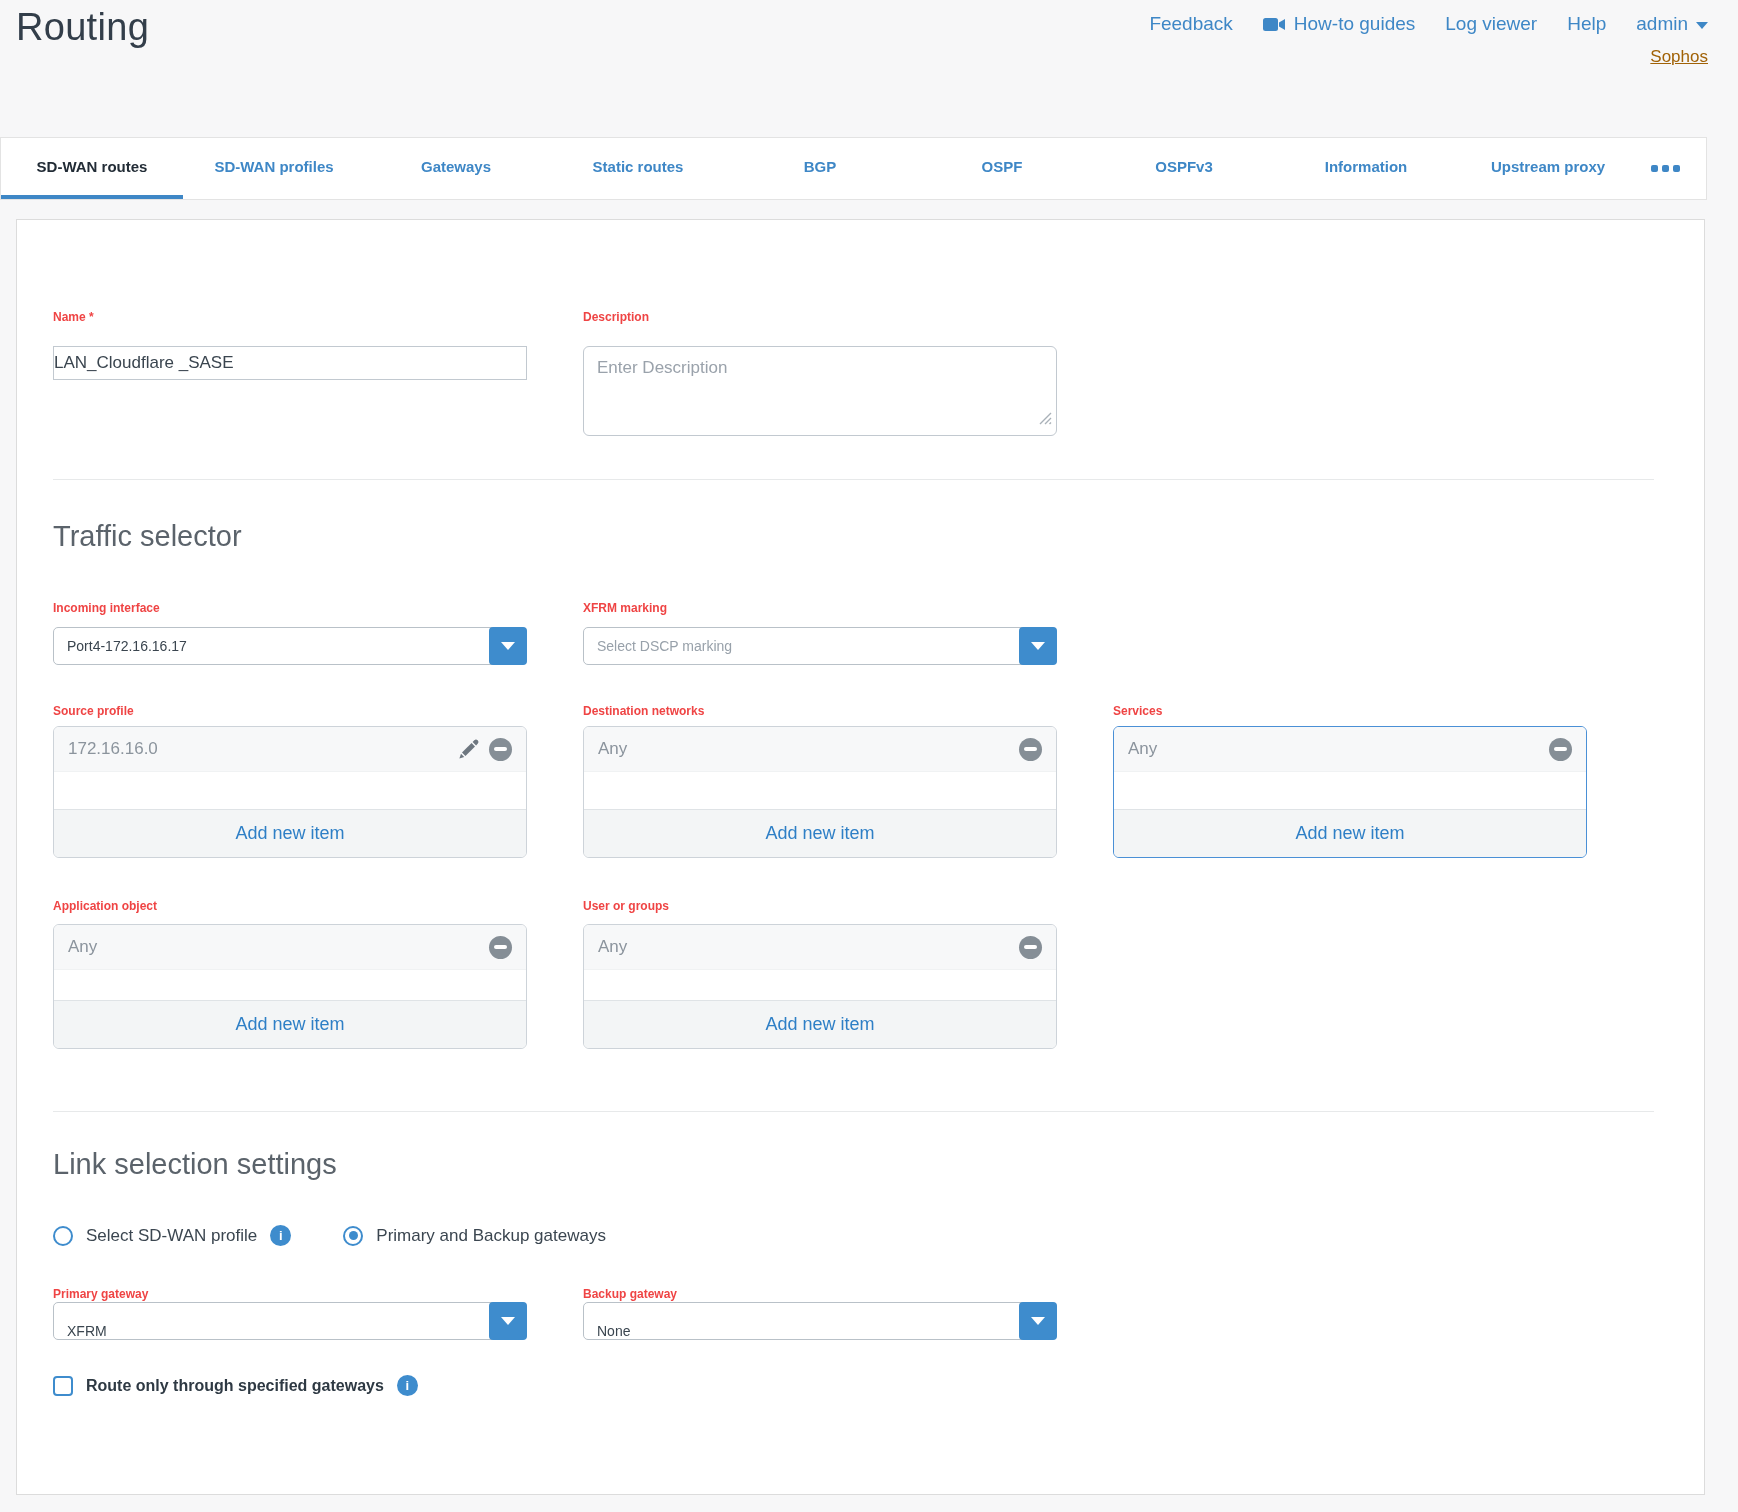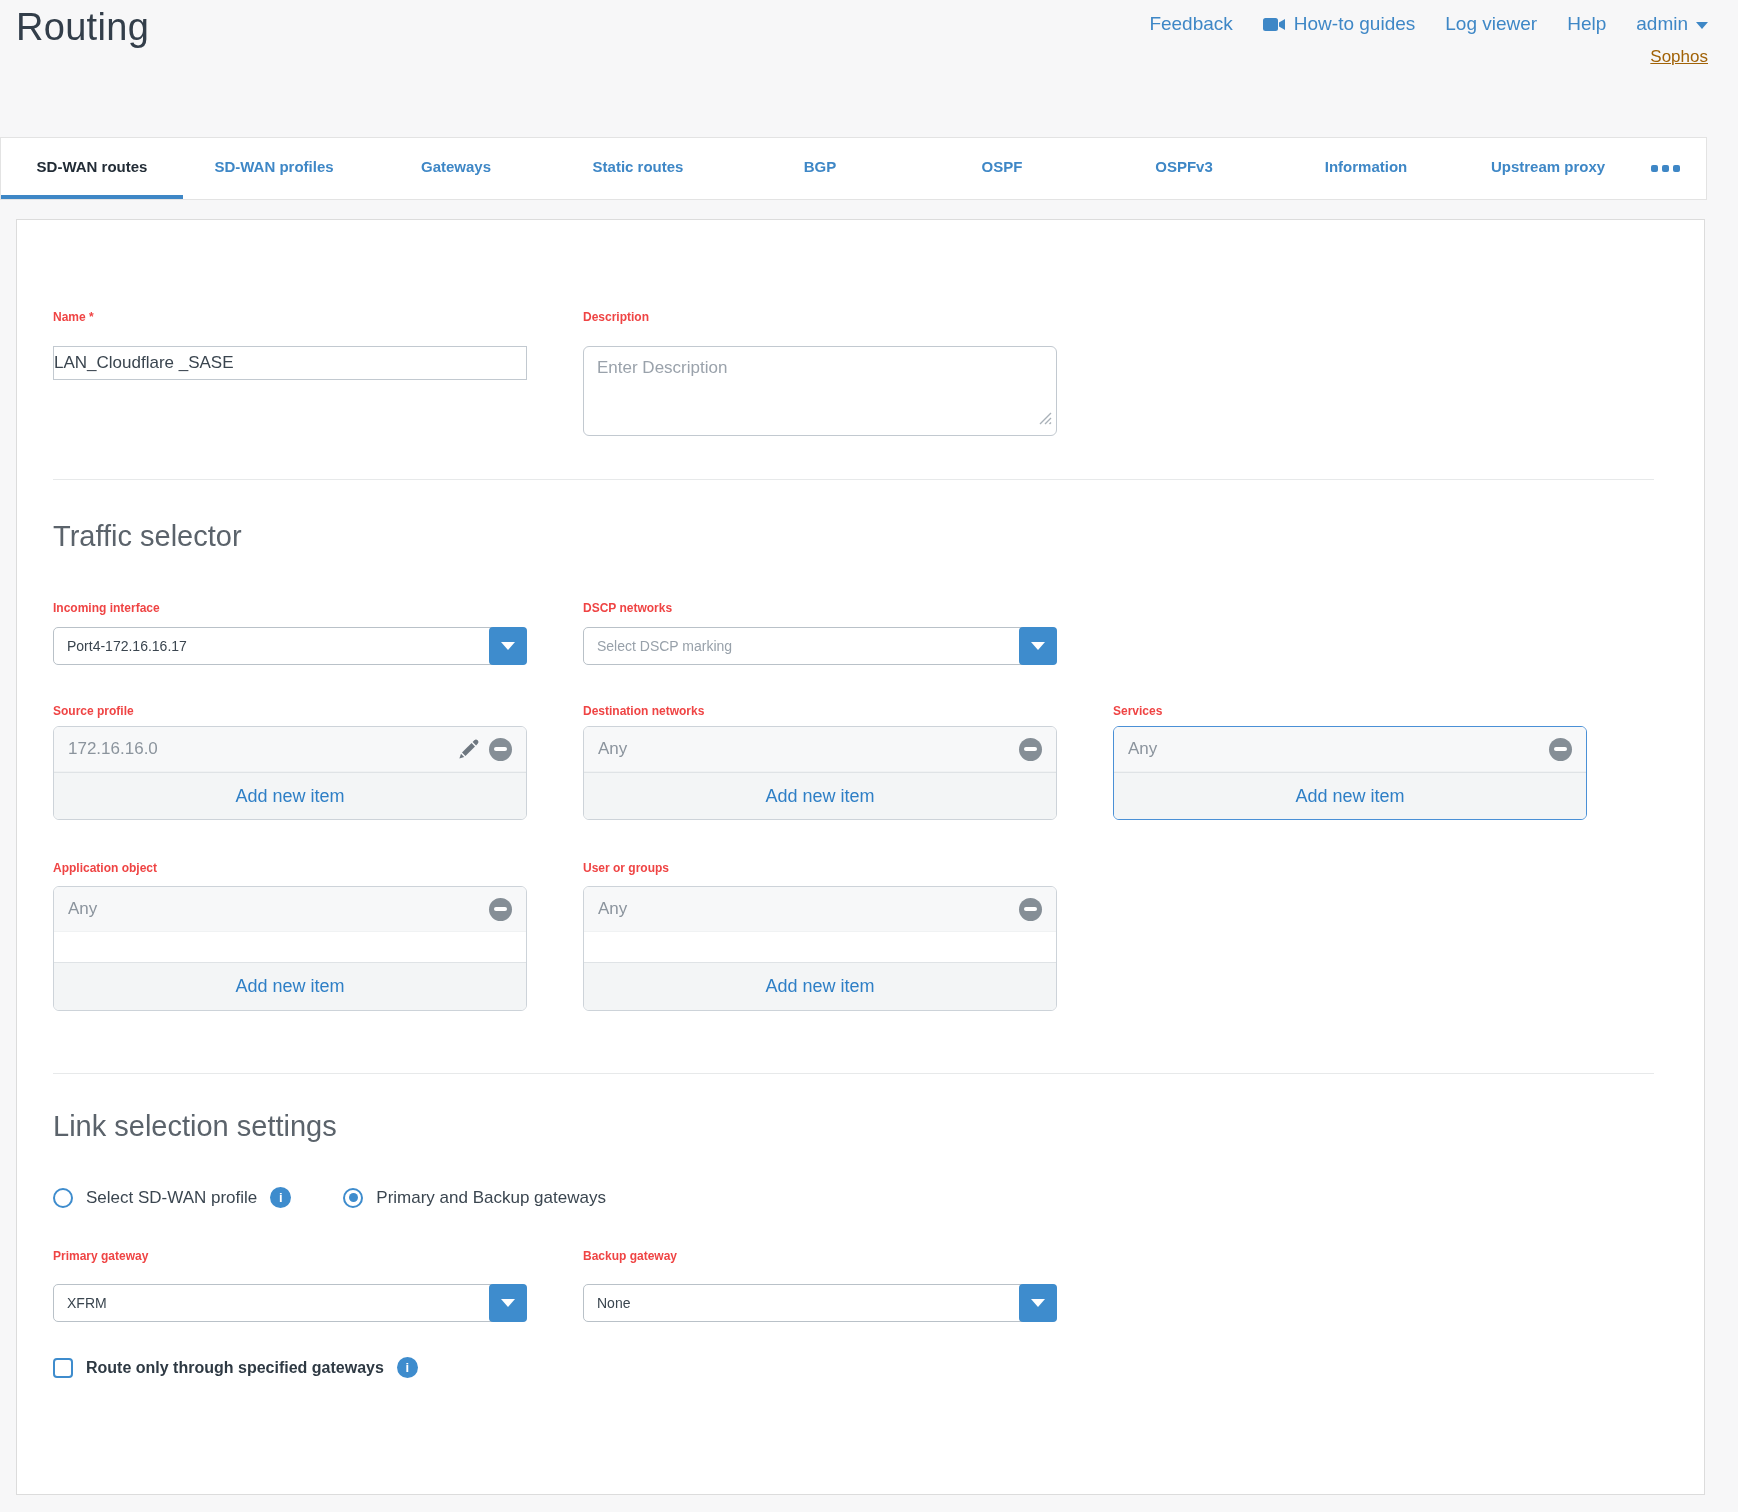--- a/index.html
+++ b/index.html
@@ -42,39 +42,39 @@
   .dd{position:relative;height:38px;margin-top:11px;border:1px solid #b9c1c8;border-radius:5px;background:#fff;display:flex;align-items:center;padding:0 50px 0 13px;font-size:14px;color:#3a454f;box-sizing:border-box;cursor:pointer;}
   .dd .val{white-space:nowrap;overflow:hidden;}
   .dd .val.placeholder{color:#98a1aa;}
   .dd-btn{position:absolute;top:-1px;right:-1px;width:38px;height:38px;background:#3e8ccd;border-radius:4px;display:flex;align-items:center;justify-content:center;cursor:pointer;}
   .dd-arrow{width:0;height:0;border-left:7px solid transparent;border-right:7px solid transparent;border-top:8px solid #fff;}
   
   .lb-row{margin-top:38px;}
   .lb-row .field-label{margin-bottom:7px;}
   .lb-row2{margin-top:40px;}
   .lb-row2 .field-label{margin-bottom:10px;}
-  .listbox{height:94px;border:1px solid #cdd3d9;border-radius:6px;background:#fff;display:flex;flex-direction:column;overflow:hidden;box-sizing:border-box;}
+  .listbox{height:132px;border:1px solid #cdd3d9;border-radius:6px;background:#fff;display:flex;flex-direction:column;overflow:hidden;box-sizing:border-box;}
   .listbox.small{height:125px;}
   .listbox.focus{border:1.5px solid #4a90d6;}
   .lb-item{flex:0 0 44px;background:#f7f8f9;border-bottom:1px solid #f0f2f3;display:flex;align-items:center;padding:0 14px;font-size:17px;color:#8b949d;}
   .lb-icons{margin-left:auto;display:flex;align-items:center;gap:9px;}
   .lb-spacer{flex:1 1 auto;background:#fff;}
   .lb-add{flex:0 0 47px;background:#f3f5f6;border-top:1px solid #dfe3e6;display:flex;align-items:center;justify-content:center;font-size:18px;color:#2e7fc6;cursor:pointer;}
   .minus-icon{width:23px;height:23px;background:#858e96;border-radius:50%;position:relative;flex:none;cursor:pointer;}
   .minus-icon::after{content:"";position:absolute;left:5px;right:5px;top:9.5px;height:4px;background:#fff;border-radius:2px;}
   .pencil-icon{display:flex;cursor:pointer;}
   
   .radio-row{display:flex;align-items:center;margin-top:44px;}
   .radio{width:20px;height:20px;border:2px solid #3e8ccd;border-radius:50%;box-sizing:border-box;background:#fff;flex:none;display:flex;align-items:center;justify-content:center;cursor:pointer;}
   .radio.on::after{content:"";width:9px;height:9px;border-radius:50%;background:#3e8ccd;}
   .radio-label{font-size:17px;color:#3b4650;margin-left:13px;white-space:nowrap;}
   .info-icon{width:21px;height:21px;border-radius:50%;background:#3e8ccd;color:#fff;font-size:13px;font-weight:700;display:flex;align-items:center;justify-content:center;margin-left:13px;flex:none;cursor:pointer;font-style:normal;}
   .radio-group2{margin-left:52px;display:flex;align-items:center;}
   .gw-row{margin-top:40px;}
-  .gw-row .dd{margin-top:20px;}
+  .gw-row .dd{margin-top:0;align-items:flex-end;}
   .check-row{display:flex;align-items:center;margin-top:35px;}
   .checkbox{width:20px;height:20px;border:2px solid #3e8ccd;border-radius:4px;box-sizing:border-box;background:#fff;flex:none;cursor:pointer;}
   .check-label{font-size:16px;font-weight:700;color:#2e3943;margin-left:13px;white-space:nowrap;}
 </style>
 </head>
 <body>
 
 <div class="app-header">
   <h1 class="page-title">Routing</h1>
   <div class="header-right">
@@ -153,21 +153,21 @@
     <div>
       <label class="field-label">Incoming interface</label>
       <div class="dd">
         <span class="val">Port4-172.16.16.17</span>
         <span class="dd-btn">
             <span class="dd-arrow"></span>
           </span>
       </div>
     </div>
     <div>
-      <label class="field-label">DSCP networks</label>
+      <label class="field-label">XFRM marking</label>
       <div class="dd">
         <span class="val placeholder">Select DSCP marking</span>
         <span class="dd-btn">
             <span class="dd-arrow"></span>
           </span>
       </div>
     </div>
     <div></div>
   </div>
 

